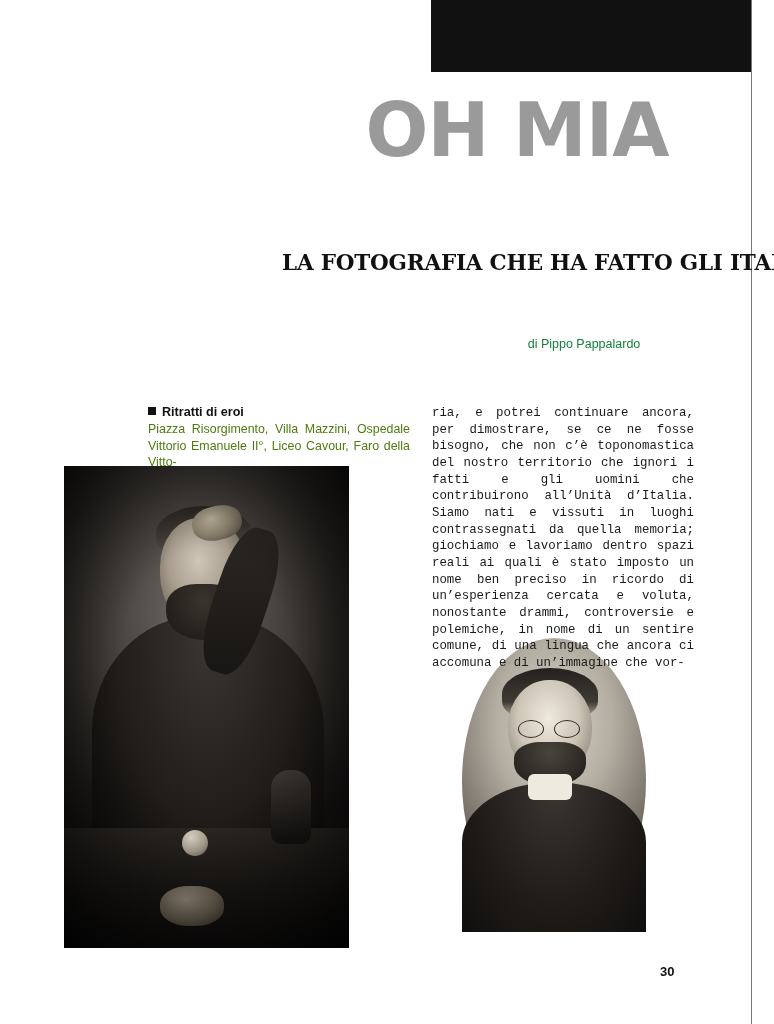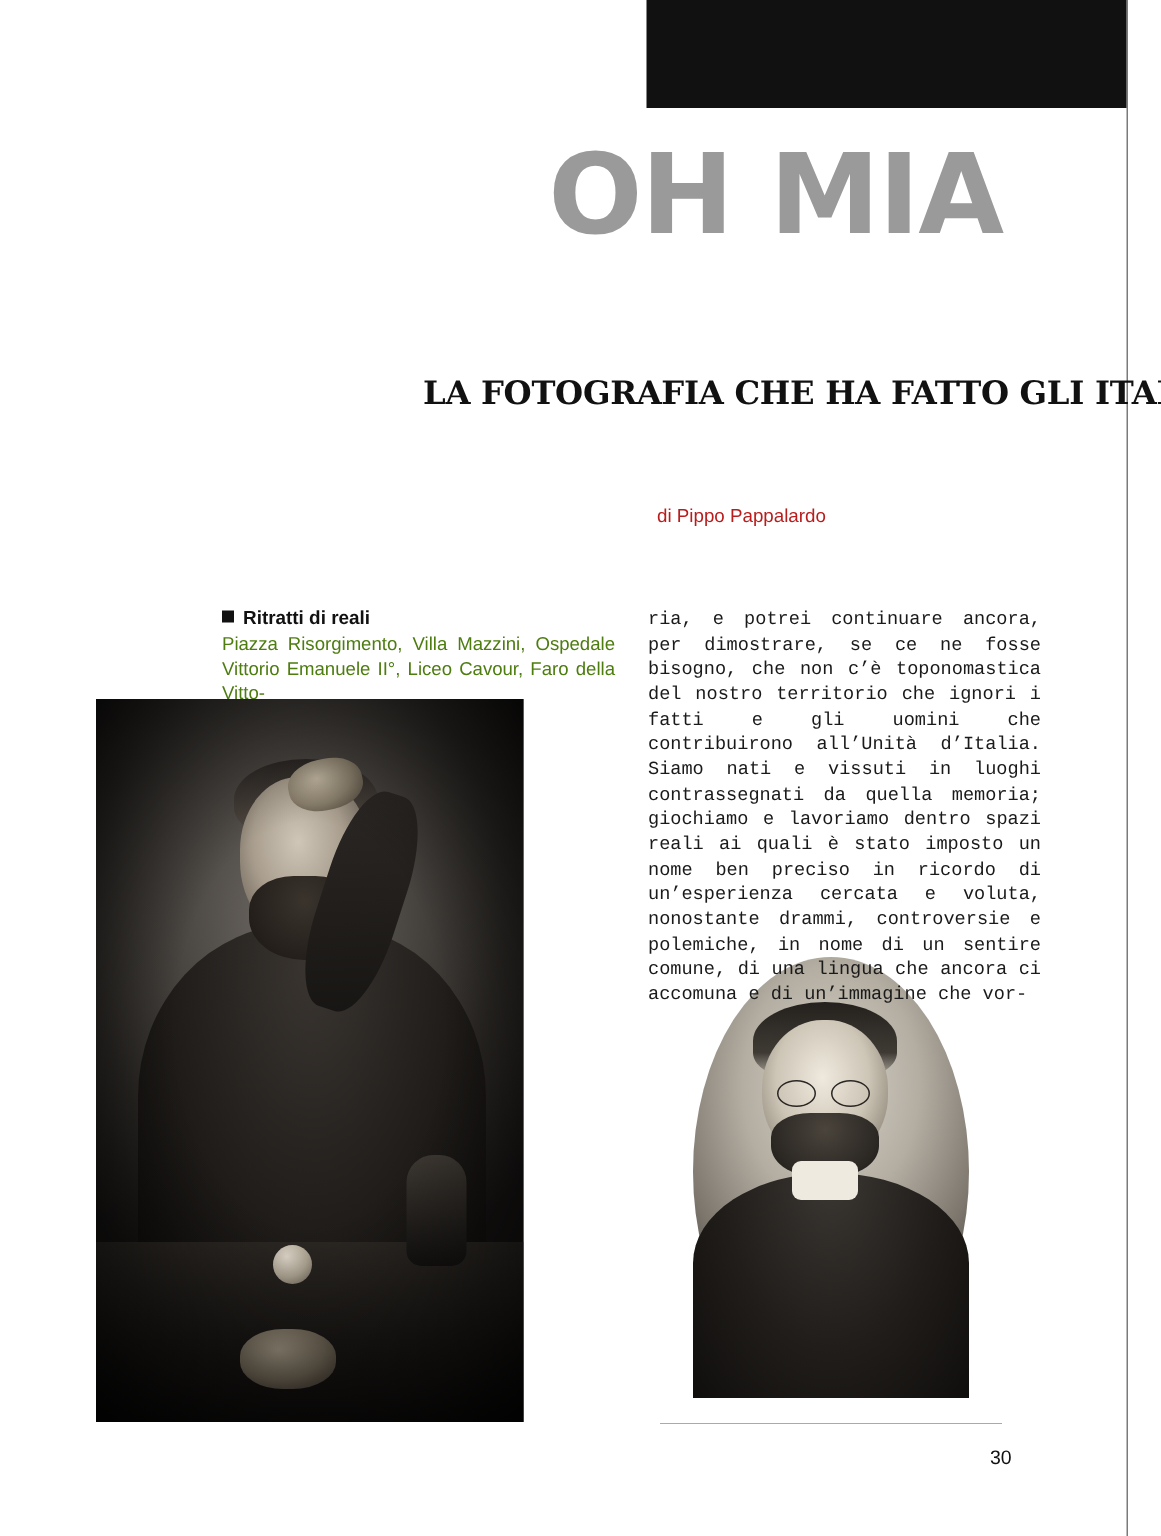--- a/index.html
+++ b/index.html
@@ -62,26 +62,26 @@
     font-family: "DejaVu Serif", serif;
     font-weight: bold;
     font-size: 21.5px;
     letter-spacing: -0.2px;
     color: #111111;
     white-space: nowrap;
   }
 
   .byline {
     position: absolute;
-    left: 438px;
+    left: 424px;
     top: 337px;
     width: 320px;
-    text-align: left;
+    text-align: center;
     font-size: 12.5px;
-    color: #b91c1c;
+    color: #15803d;
   }
 
   
   .left-col {
     position: absolute;
     left: 148px;
     top: 405px;
     width: 262px;
   }
   .kicker {
@@ -142,21 +142,21 @@
     margin: 0;
   }
 
   .folio {
     position: absolute;
     left: 660px;
     top: 964px;
     width: 40px;
     text-align: left;
     font-size: 13px;
-    font-weight: normal;
+    font-weight: bold;
     color: #111111;
   }
 
   
   .portrait-bg {
     position: absolute;
     inset: 0;
     background:
       radial-gradient(ellipse 70% 55% at 46% 30%, #6f6a64 0%, #4a4642 38%, #2a2724 70%, #151312 100%);
   }
@@ -310,21 +310,21 @@
   <div class="title-wrap">
     <span class="title-line">OH MIA</span>
   </div>
 
   <div class="subtitle">LA FOTOGRAFIA CHE HA FATTO GLI ITALIANI</div>
 
   <div class="byline">di Pippo Pappalardo</div>
 
   <div class="left-col">
     <p class="kicker">
-      <span class="bullet"></span><span>Ritratti di reali</span>
+      <span class="bullet"></span><span>Ritratti di eroi</span>
     </p>
     <p class="caption">Piazza Risorgimento, Villa Mazzini, Ospedale Vittorio Emanuele II°, Liceo Cavour, Faro della Vitto-</p>
   </div>
 
   <div class="photo-main">
     <div class="portrait-bg"></div>
     <div class="torso"></div>
     <div class="hair"></div>
     <div class="head"></div>
     <div class="beard"></div>

